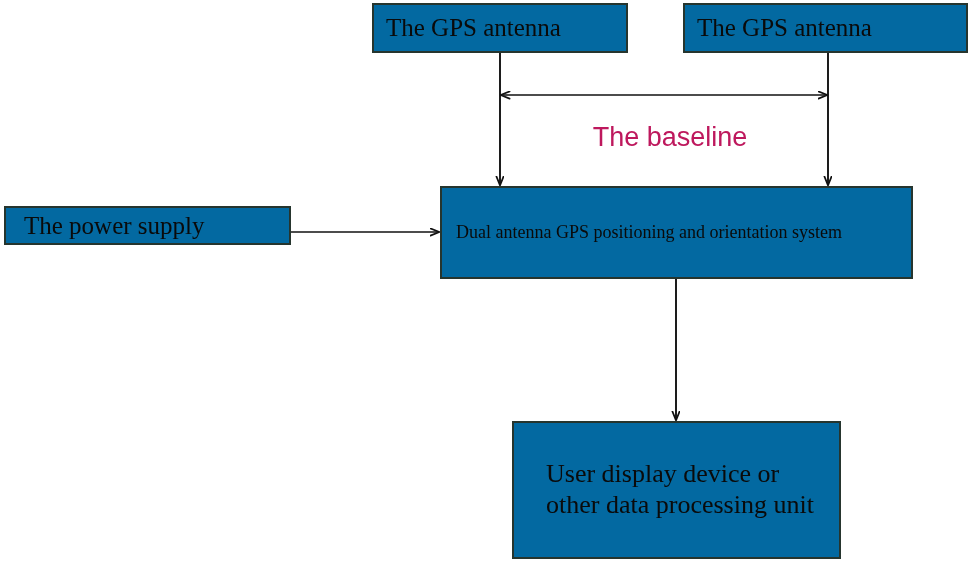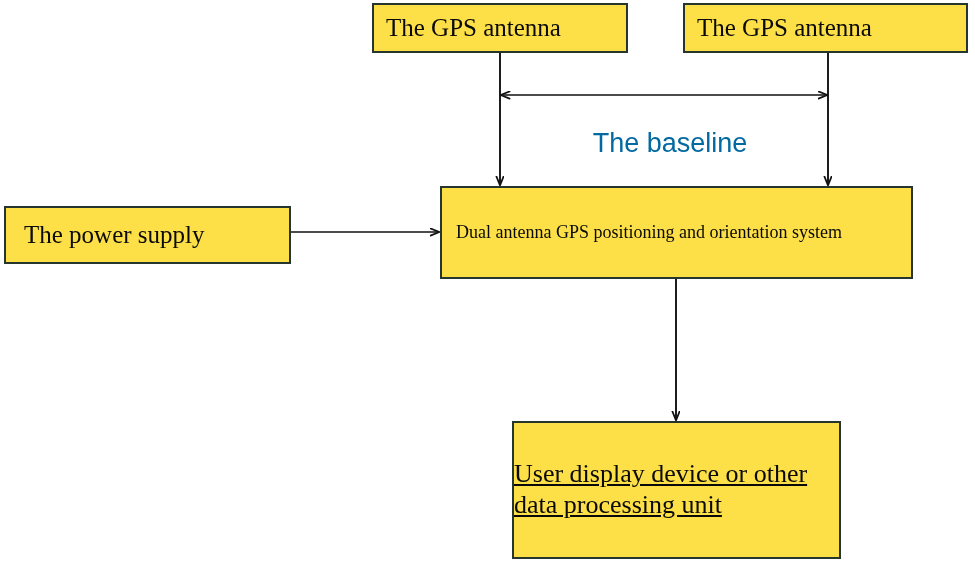--- a/index.html
+++ b/index.html
@@ -11,64 +11,64 @@
     position: relative;
     width: 975px;
     height: 562px;
     background: #ffffff;
     overflow: hidden;
     font-family: "Liberation Serif", "DejaVu Serif", serif;
   }
   .node-box {
     position: absolute;
     box-sizing: border-box;
-    background: #fde047;
+    background: #0369a1;
     border: 2px solid #26352E;
     display: flex;
     align-items: center;
     color: #000000;
     line-height: 1.18;
   }
   .node-box .node-label {
     display: block;
     width: 100%;
     padding: 0 12px;
     font-family: "Liberation Serif", "DejaVu Serif", serif;
     color: #0a0a0a;
   }
   
   #box-gps-left  { left: 372px; top: 3px;   width: 256px; height: 50px; }
   #box-gps-right { left: 683px; top: 3px;   width: 285px; height: 50px; }
   #box-system    { left: 440px; top: 186px; width: 473px; height: 93px; }
-  #box-power     { left: 4px;   top: 206px; width: 287px; height: 58px; }
+  #box-power     { left: 4px;   top: 206px; width: 287px; height: 39px; }
   #box-output    { left: 512px; top: 421px; width: 329px; height: 138px; }
 
   #box-gps-left  .node-label,
   #box-gps-right .node-label { font-size: 25px; }
   #box-system    .node-label { font-size: 18px; padding-left: 14px; padding-right: 10px; }
   #box-power     .node-label { font-size: 25px; padding-left: 18px; }
-  #box-output    .node-label { font-size: 26px; padding-left: 0; padding-right: 14px; text-decoration: underline; }
+  #box-output    .node-label { font-size: 26px; padding-left: 32px; padding-right: 14px; }
 
   #edge-layer {
     position: absolute;
     left: 0;
     top: 0;
     width: 975px;
     height: 562px;
     pointer-events: none;
   }
   .baseline-caption {
     position: absolute;
     left: 540px;
-    top: 128px;
+    top: 122px;
     width: 260px;
     text-align: center;
     font-family: "Liberation Sans", "DejaVu Sans", sans-serif;
     font-size: 27px;
-    color: #0369a1;
+    color: #be185d;
     white-space: nowrap;
   }
 </style>
 </head>
 <body>
 
 <div id="diagram-root">
 
   <svg id="edge-layer" viewBox="0 0 975 562" width="975" height="562" xmlns="http://www.w3.org/2000/svg">
     <defs>

